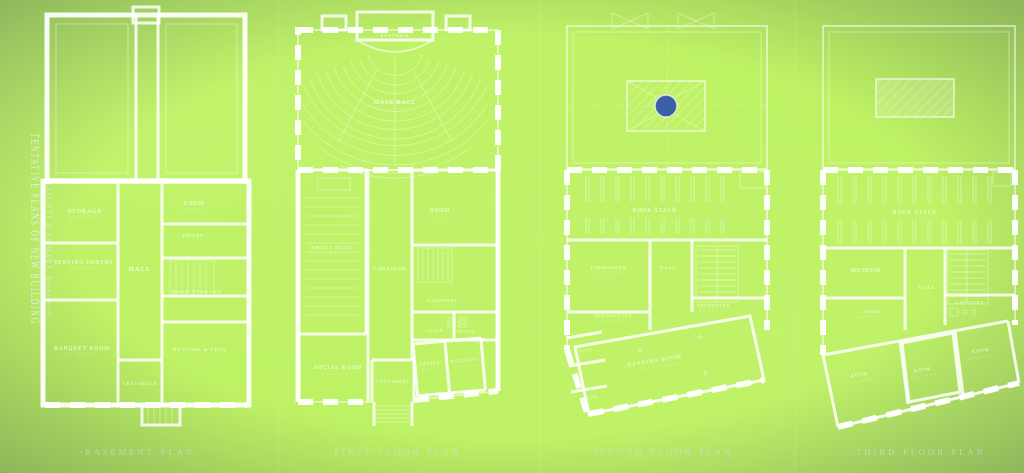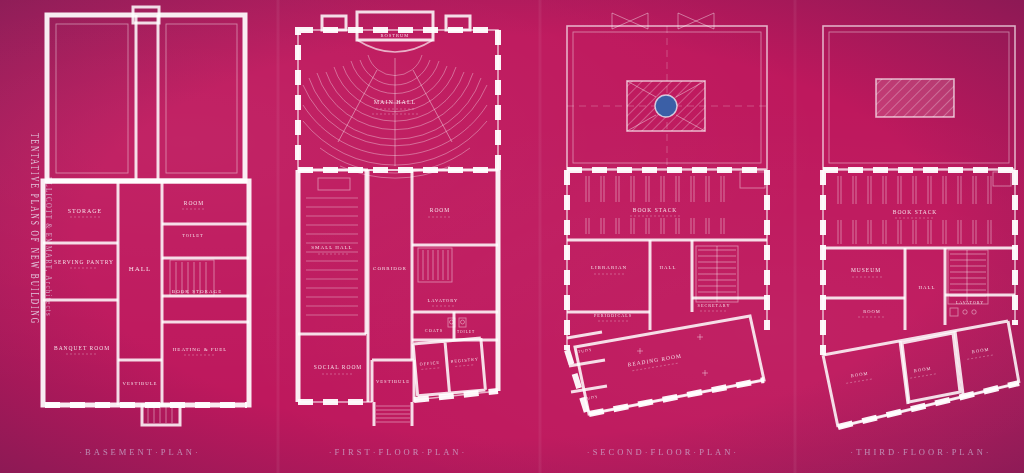--- a/index.html
+++ b/index.html
@@ -1,16 +1,16 @@
 <!DOCTYPE html>
 <html><head>
 <meta charset="utf-8">
 <style>
   html,body{margin:0;padding:0;background:#2e4c88;}
-  .stage{position:relative;width:1024px;height:473px;background:#be185d;overflow:hidden;
+  .stage{position:relative;width:1024px;height:473px;background:#bef264;overflow:hidden;
          font-family:"Liberation Serif", serif;}
   .stage::before{content:"";position:absolute;inset:0;pointer-events:none;
      background:
        radial-gradient(ellipse at 18% 30%, rgba(255,255,255,0.05), transparent 55%),
        radial-gradient(ellipse at 75% 70%, rgba(255,255,255,0.04), transparent 50%),
        radial-gradient(ellipse at 50% 50%, transparent 60%, rgba(14,28,64,0.28) 100%);}
   svg{position:absolute;inset:0;}
   
   .wall-thick{stroke:rgba(255,255,255,0.92);stroke-width:5;fill:none;}
   .wall-pier {stroke:rgba(255,255,255,0.95);stroke-width:6;fill:none;stroke-dasharray:15 10;}

